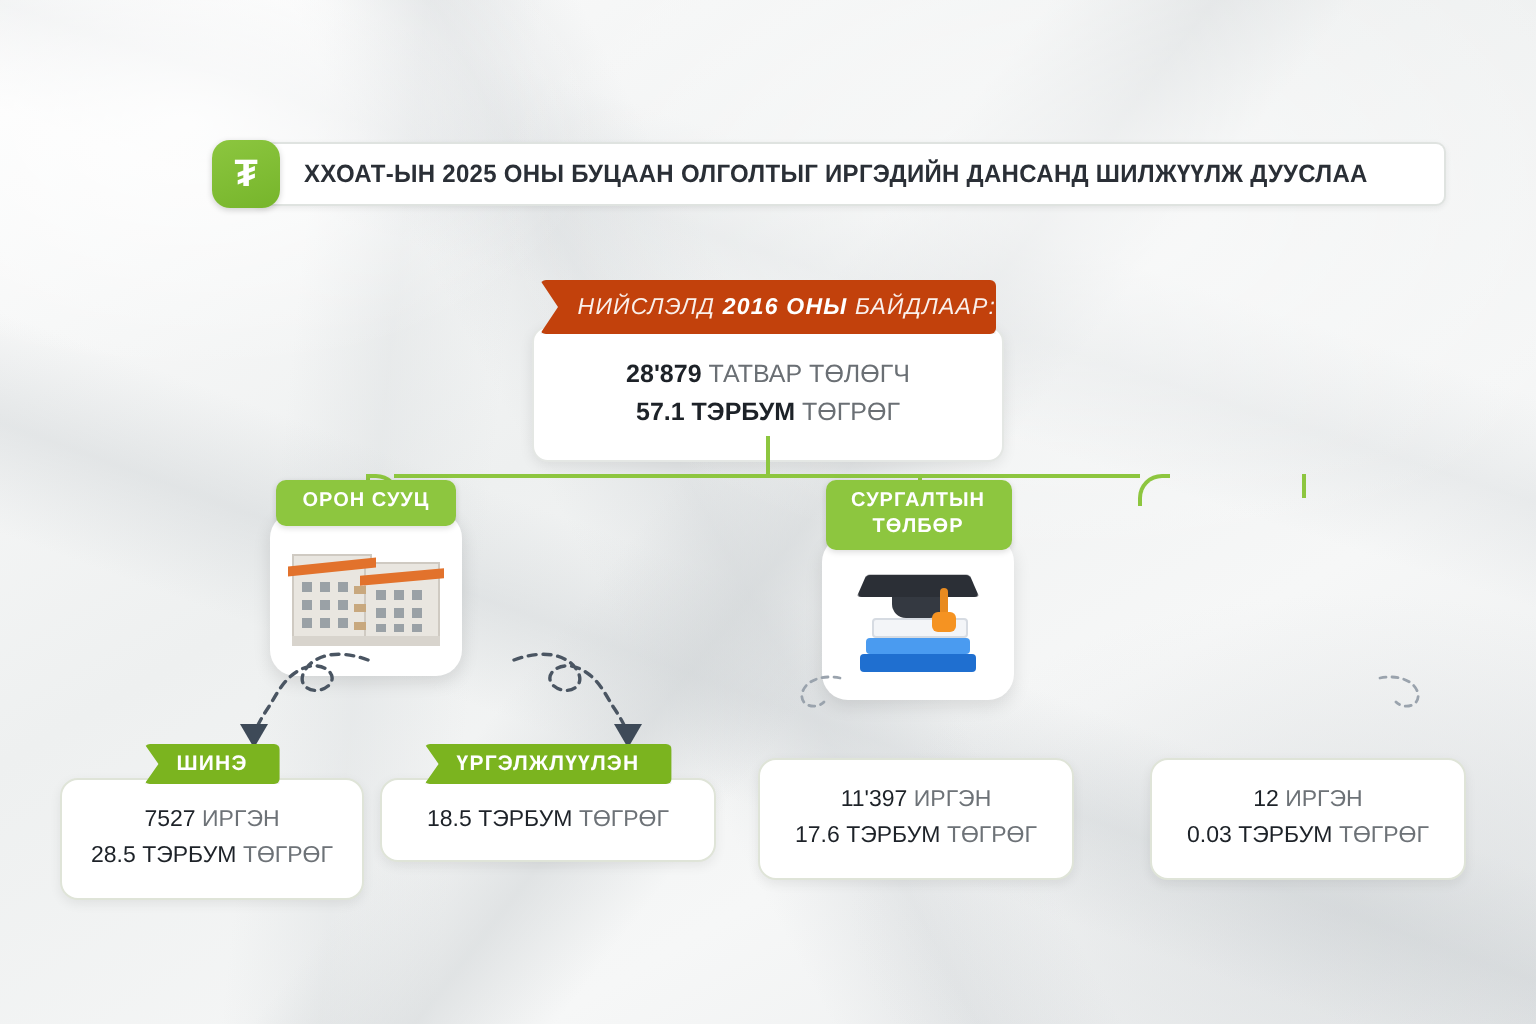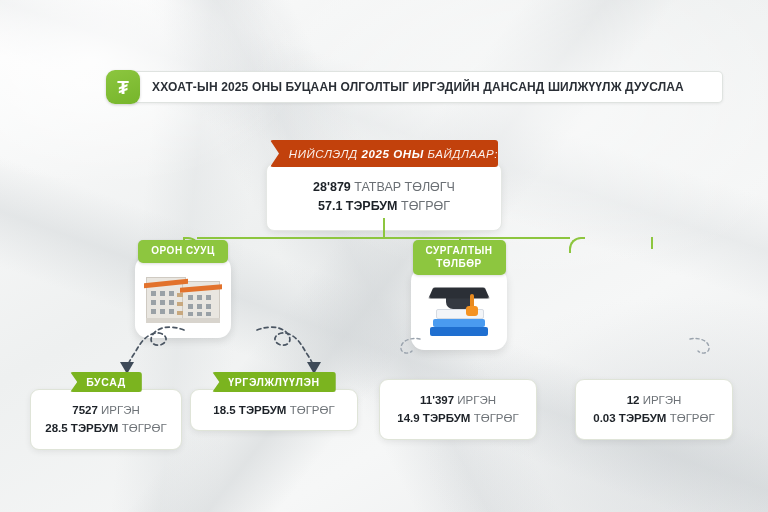--- a/index.html
+++ b/index.html
@@ -146,21 +146,21 @@
     letter-spacing:.6px;padding:4px 16px;white-space:nowrap;
     clip-path:polygon(0 0,100% 0,100% 100%,calc(100% - 7px) 50%,100% 0,
                       100% 100%,0 100%,7px 50%);
     border-radius:3px;box-shadow:0 1px 2px rgba(0,0,0,.13);
   }
   .leaf-body{
     margin-top:-3px;background:#fff;border:1px solid #dfe4d8;border-radius:9px;
     padding:11px 8px;box-shadow:0 2px 6px rgba(0,0,0,.07);
   }
   .leaf-line{font-size:11.5px;color:#6d7277;line-height:1.6;white-space:nowrap;}
-  .leaf-line b{color:#1d2228;font-weight:bold;}
+  .leaf-line b{color:#1d2228;font-weight:normal;}
 
   .arrow{position:absolute;pointer-events:none;}
 </style>
 </head>
 <body>
 
 <div id="paper"></div>
 
 <div id="stage">
 
@@ -168,21 +168,21 @@
     <div class="title-badge">
       <span>₮</span>
     </div>
     <div class="title-bar">
       <span class="title-text">ХХОАТ-ЫН 2025 ОНЫ БУЦААН ОЛГОЛТЫГ ИРГЭДИЙН ДАНСАНД ШИЛЖҮҮЛЖ ДУУСЛАА</span>
     </div>
   </div>
 
   <div class="root">
     <div class="ribbon">
-      <span class="lt">НИЙСЛЭЛД</span>&nbsp;<b>2025 ОНЫ</b>&nbsp;<span class="lt">БАЙДЛААР:</span>
+      <span class="lt">НИЙСЛЭЛД</span>&nbsp;<b>2016 ОНЫ</b>&nbsp;<span class="lt">БАЙДЛААР:</span>
     </div>
     <div class="root-body">
       <div class="root-line">
         <b>28'879</b>
         <span>ТАТВАР ТӨЛӨГЧ</span>
       </div>
       <div class="root-line">
         <b>57.1 ТЭРБУМ</b>
         <span>ТӨГРӨГ</span>
       </div>
@@ -263,21 +263,21 @@
   </svg>
 
   <svg class="arrow" style="left:396px;top:336px;" width="26" height="22" viewBox="0 0 26 22">
     <path d="M24 3 C14 1 6 5 5 11 C4 17 12 19 16 15" fill="none" stroke="#9aa3ad" stroke-width="1.4" stroke-dasharray="3 3" stroke-linecap="round"></path>
   </svg>
   <svg class="arrow" style="left:688px;top:336px;" width="26" height="22" viewBox="0 0 26 22">
     <path d="M2 3 C12 1 20 5 21 11 C22 17 14 19 10 15" fill="none" stroke="#9aa3ad" stroke-width="1.4" stroke-dasharray="3 3" stroke-linecap="round"></path>
   </svg>
 
   <div class="leaf" style="left:30px;top:372px;width:152px;">
-    <div class="leaf-tag">БУСАД</div>
+    <div class="leaf-tag">ШИНЭ</div>
     <div class="leaf-body">
       <div class="leaf-line">
         <b>7527</b>
         <span>ИРГЭН</span>
       </div>
       <div class="leaf-line">
         <b>28.5 ТЭРБУМ</b>
         <span>ТӨГРӨГ</span>
       </div>
     </div>
@@ -293,21 +293,21 @@
     </div>
   </div>
 
   <div class="leaf" style="left:379px;top:382px;width:158px;">
     <div class="leaf-body">
       <div class="leaf-line">
         <b>11'397</b>
         <span>ИРГЭН</span>
       </div>
       <div class="leaf-line">
-        <b>14.9 ТЭРБУМ</b>
+        <b>17.6 ТЭРБУМ</b>
         <span>ТӨГРӨГ</span>
       </div>
     </div>
   </div>
 
   <div class="leaf" style="left:575px;top:382px;width:158px;">
     <div class="leaf-body">
       <div class="leaf-line">
         <b>12</b>
         <span>ИРГЭН</span>

